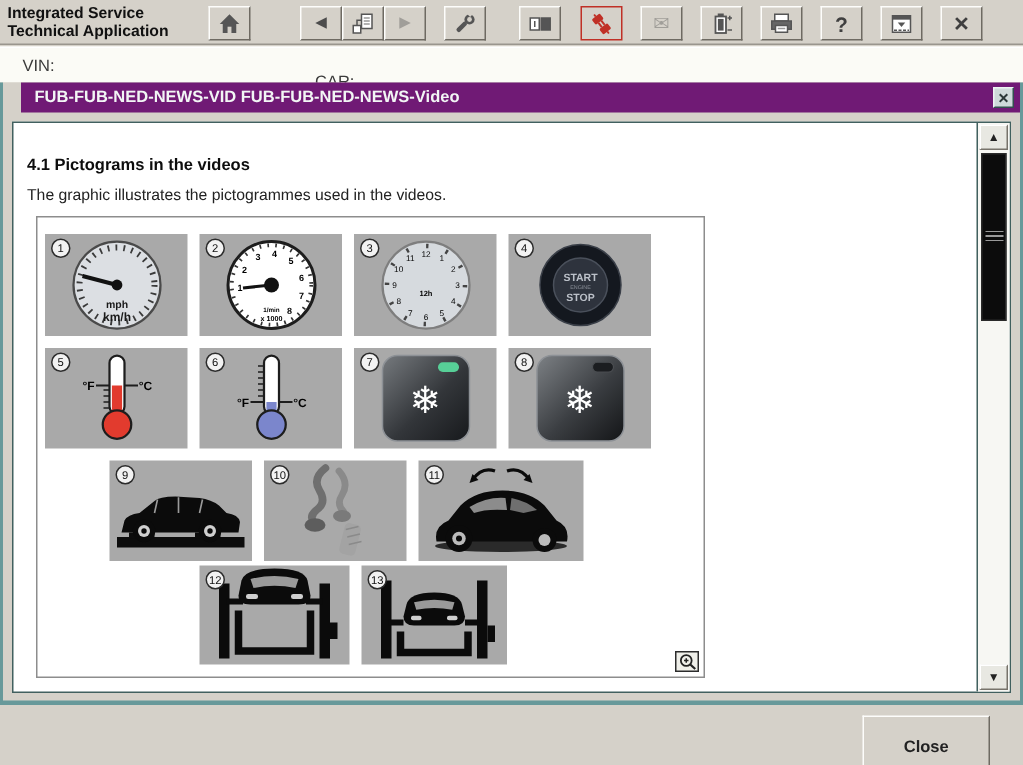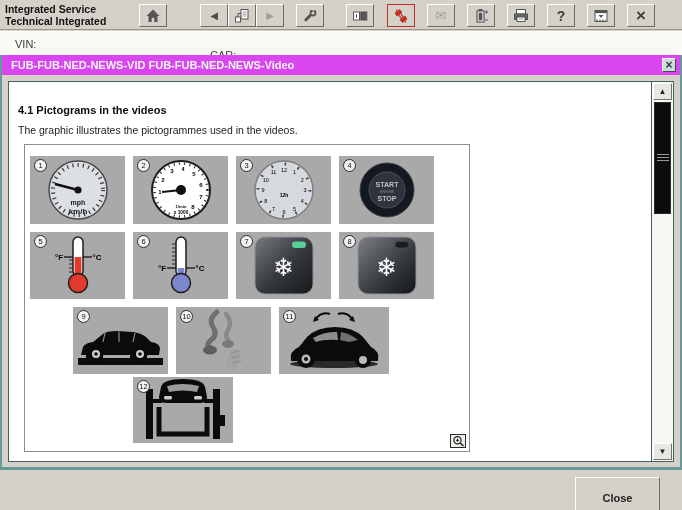--- a/index.html
+++ b/index.html
@@ -26,21 +26,21 @@
   .tb-btn .xmark { font-size:17px; font-weight:bold; color:#3f3f3f; line-height:0; }
   
   .vehicle-bar { position:absolute; top:31px; left:0; width:682px; height:24px;
     background:#fbfbf6; border-top:1px solid #ffffff; font-size:11px; color:#3a3a3a; }
   .vin-label { position:absolute; left:15px; top:6px; }
   .car-label { position:absolute; left:210px; top:17px; }
   
   .doc-window { position:absolute; top:55px; left:0; width:682px; height:415px;
     background:#d5d1c9; border-left:2px solid #67999a; border-right:2px solid #67999a;
     border-bottom:3px solid #67999a; }
-  .doc-titlebar { position:absolute; top:0; left:0; right:0; height:20px; background:#d946ef;
+  .doc-titlebar { position:absolute; top:0; left:12px; right:0; height:20px; background:#701a75;
     color:#f2f6f5; font-size:11px; font-weight:bold; line-height:20px; padding-left:9px; }
   .doc-close { position:absolute; right:4px; top:3px; width:14px; height:14px;
     background:#cfdada; border:1px solid; border-color:#eef4f3 #33514f #33514f #eef4f3;
     display:flex; align-items:center; justify-content:center;
     font-size:12px; font-weight:bold; color:#2d3a3a; line-height:0; }
   .panel { position:absolute; left:6px; right:6px; top:26px; bottom:5px;
     background:#ffffff; border:1px solid #41605f; }
   
   .scrollbar { position:absolute; top:0; right:0; bottom:0; width:22px;
     background:#f7f7f3; border-left:1px solid #41605f; }
@@ -87,21 +87,21 @@
     font-size:11px; font-weight:bold; color:#222; }
   svg { display:block; }
   svg text { font-family:"Liberation Sans", sans-serif; }
 </style>
 </head>
 <body>
 
 <div class="toolbar">
   <div class="app-title">
     <div>Integrated Service</div>
-    <div>Technical Integrated</div>
+    <div>Technical Application</div>
   </div>
 
   <div class="tb-btn" style="left:139px">
     <span>
       <svg width="16" height="16" viewBox="0 0 16 16">
           <polygon points="8,1.5 14.5,8 1.5,8" fill="#555"></polygon>
           <rect x="3.5" y="8" width="9" height="6" fill="#555"></rect>
           <rect x="6.7" y="9.8" width="2.6" height="4.2" fill="#d5d1c9"></rect>
         </svg>
     </span>
@@ -428,20 +428,35 @@
               <rect x="87" y="38" width="5" height="11" fill="#0b0b0b"></rect>
               <path d="M26 30 L26 57 L74 57 L74 30" stroke="#0b0b0b" stroke-width="5" fill="none"></path>
               <rect x="18" y="22" width="11" height="4" fill="#0b0b0b"></rect>
               <rect x="71" y="22" width="11" height="4" fill="#0b0b0b"></rect>
               <path d="M28 10 Q30 2 50 2 Q70 2 72 10 L74 20 Q74 26 66 26 L34 26 Q26 26 26 20 Z" fill="#0b0b0b"></path>
               <path d="M34 9 Q50 5 66 9 L64 15 Q50 12 36 15 Z" fill="#9a9a9a"></path>
               <rect x="31" y="19" width="8" height="3.4" rx="1.5" fill="#cfcfcf"></rect>
               <rect x="61" y="19" width="8" height="3.4" rx="1.5" fill="#cfcfcf"></rect>
             </svg>
           </div>
+          <div class="tile t-l2">
+            <span class="badge">13</span>
+            <svg width="97" height="66" viewBox="0 0 97 66">
+              <rect x="13" y="10" width="7" height="52" fill="#0b0b0b"></rect>
+              <rect x="77" y="10" width="7" height="52" fill="#0b0b0b"></rect>
+              <rect x="84" y="40" width="5" height="11" fill="#0b0b0b"></rect>
+              <path d="M26 44 L26 58 L71 58 L71 44" stroke="#0b0b0b" stroke-width="5" fill="none"></path>
+              <rect x="18" y="36" width="10" height="4" fill="#0b0b0b"></rect>
+              <rect x="69" y="36" width="10" height="4" fill="#0b0b0b"></rect>
+              <path d="M30 26 Q32 18 48.5 18 Q65 18 67 26 L69 34 Q69 40 62 40 L35 40 Q28 40 28 34 Z" fill="#0b0b0b"></path>
+              <path d="M35 24.5 Q48.5 21 62 24.5 L60.5 29.5 Q48.5 27 36.5 29.5 Z" fill="#9a9a9a"></path>
+              <rect x="33" y="33.5" width="7" height="3" rx="1.4" fill="#cfcfcf"></rect>
+              <rect x="57" y="33.5" width="7" height="3" rx="1.4" fill="#cfcfcf"></rect>
+            </svg>
+          </div>
         </div>
 
         <div class="zoom-btn">
           <svg width="13" height="12" viewBox="0 0 13 12">
             <circle cx="5.5" cy="5.3" r="3.6" stroke="#222" stroke-width="1.2" fill="none"></circle>
             <line x1="4" y1="5.3" x2="7" y2="5.3" stroke="#222" stroke-width="1"></line>
             <line x1="5.5" y1="3.8" x2="5.5" y2="6.8" stroke="#222" stroke-width="1"></line>
             <line x1="8.2" y1="8" x2="11.5" y2="11" stroke="#222" stroke-width="1.5"></line>
           </svg>
         </div>

